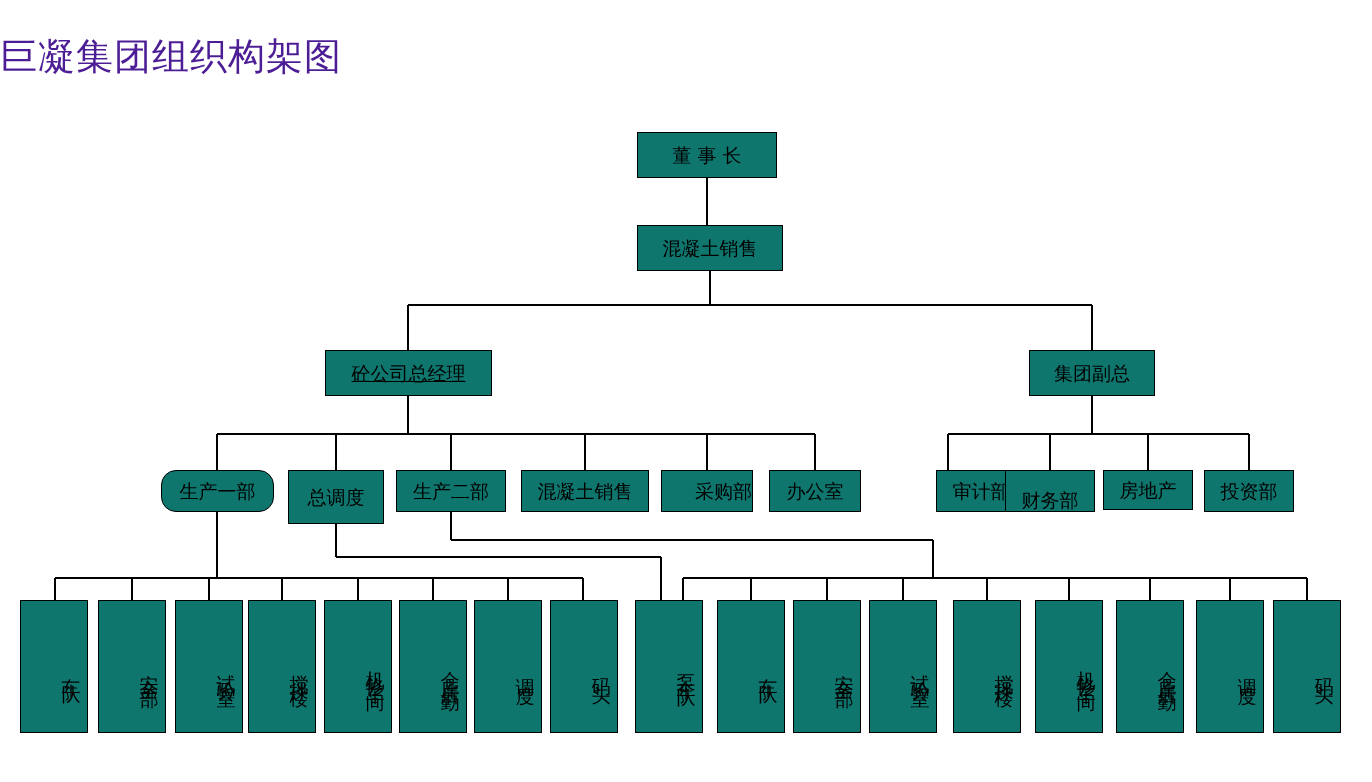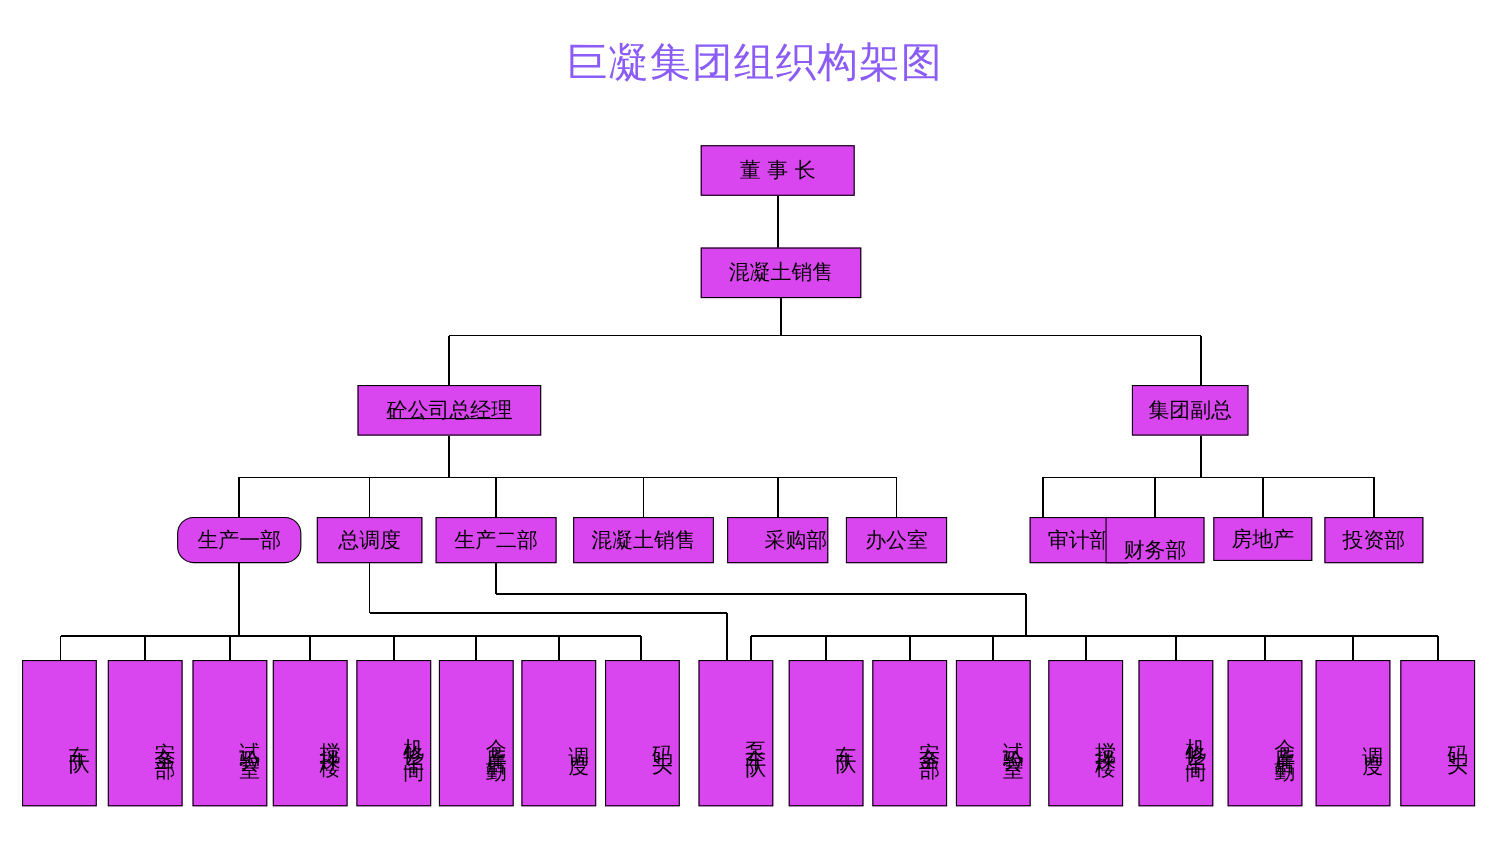--- a/index.html
+++ b/index.html
@@ -17,41 +17,41 @@
     width: 1372px;
     height: 782px;
     background: #ffffff;
     overflow: hidden;
   }
   #title {
     position: absolute;
     left: 0;
     top: 34px;
     width: 1372px;
-    text-align: center;
+    text-align: left;
     font-size: 37px;
     line-height: 46px;
     letter-spacing: 1px;
     font-family: "DejaVu Serif", "Liberation Serif", serif;
-    color: #8b5cf6;
+    color: #4c1d95;
     white-space: pre;
   }
   svg#wires {
     position: absolute;
     left: 0;
     top: 0;
     width: 1372px;
     height: 782px;
     pointer-events: none;
   }
   .node {
     position: absolute;
     box-sizing: border-box;
     border: 1px solid #000000;
-    background: #d946ef;
+    background: #0f766e;
     display: flex;
     align-items: center;
     justify-content: center;
     font-family: "DejaVu Serif", "Liberation Serif", serif;
     color: #000000;
     white-space: pre;
     z-index: 2;
   }
   .node.h {
     font-size: 19px;
@@ -129,23 +129,23 @@
       <path d="M1230,578 L1230,600"></path>
       <path d="M1307,578 L1307,600"></path>
       <path d="M751,578 L751,600"></path>
     </g>
   </svg>
 
   <div id="nodes-layer">
       <div class="node h" style="left: 637px; top: 132px; width: 140px; height: 46px;"><span>董 事 长</span></div>
       <div class="node h" style="left: 637px; top: 225px; width: 146px; height: 46px;"><span>混凝土销售</span></div>
       <div class="node h" style="left: 325px; top: 350px; width: 167px; height: 46px; text-decoration: underline;"><span>砼公司总经理</span></div>
-      <div class="node h" style="left: 1029px; top: 350px; width: 106px; height: 46px;"><span>集团副总</span></div>
+      <div class="node h" style="left: 1029px; top: 350px; width: 126px; height: 46px;"><span>集团副总</span></div>
       <div class="node h" style="left: 161px; top: 470px; width: 113px; height: 42px; border-radius: 15px;"><span>生产一部</span></div>
-      <div class="node h" style="left: 288px; top: 470px; width: 96px; height: 42px;"><span>总调度</span></div>
+      <div class="node h" style="left: 288px; top: 470px; width: 96px; height: 54px;"><span>总调度</span></div>
       <div class="node h" style="left: 396px; top: 470px; width: 110px; height: 42px;"><span>生产二部</span></div>
       <div class="node h" style="left: 521px; top: 470px; width: 128px; height: 42px;"><span>混凝土销售</span></div>
       <div class="node h" style="left: 661px; top: 470px; width: 92px; height: 42px; justify-content: flex-end;"><span>采购部</span></div>
       <div class="node h" style="left: 769px; top: 470px; width: 92px; height: 42px; align-items: center;"><span>办公室</span></div>
       <div class="node h" style="left: 903px; top: 470px; width: 90px; height: 42px; margin-left: 33px;"><span>审计部</span></div>
       <div class="node h" style="left: 1005px; top: 470px; width: 90px; height: 42px; align-items: flex-end;"><span>财务部</span></div>
       <div class="node h" style="left: 1103px; top: 470px; width: 90px; height: 40px;"><span>房地产</span></div>
       <div class="node h" style="left: 1204px; top: 470px; width: 90px; height: 42px;"><span>投资部</span></div>
       <div class="node v" style="left: 20px; top: 600px; width: 68px; height: 133px;"><span>车队</span></div>
       <div class="node v" style="left: 98px; top: 600px; width: 68px; height: 133px;"><span>安全部</span></div>

